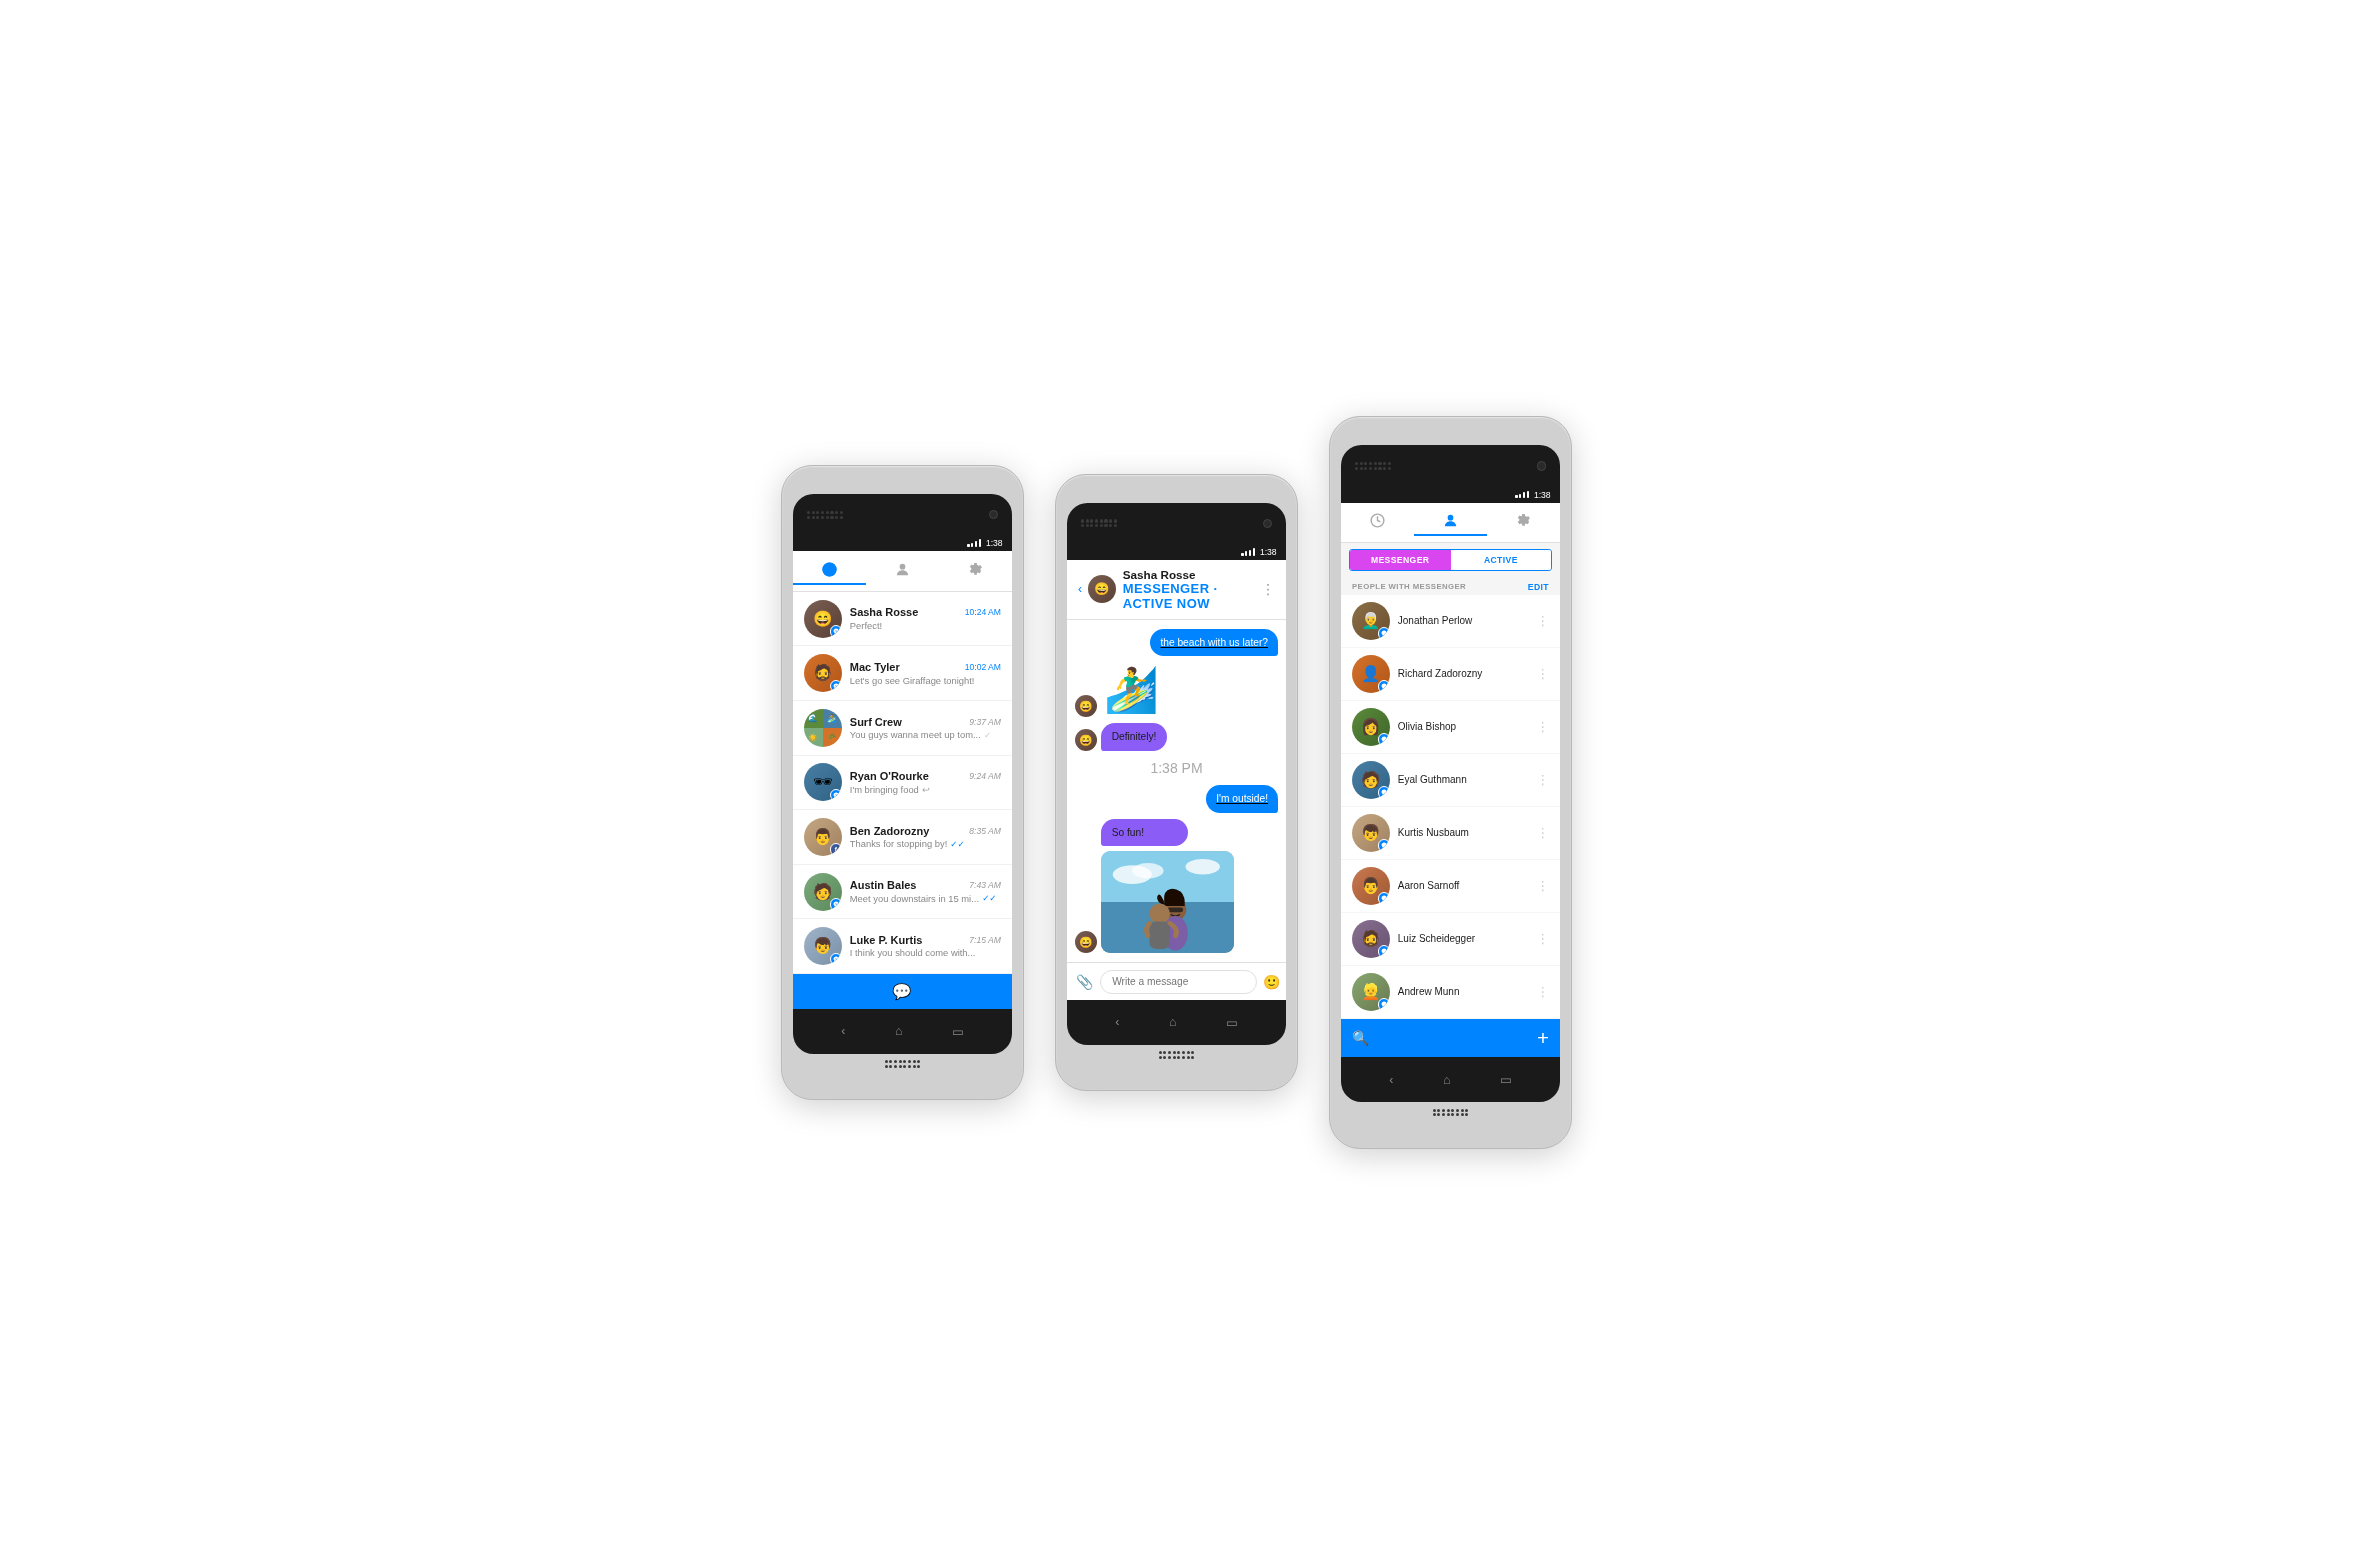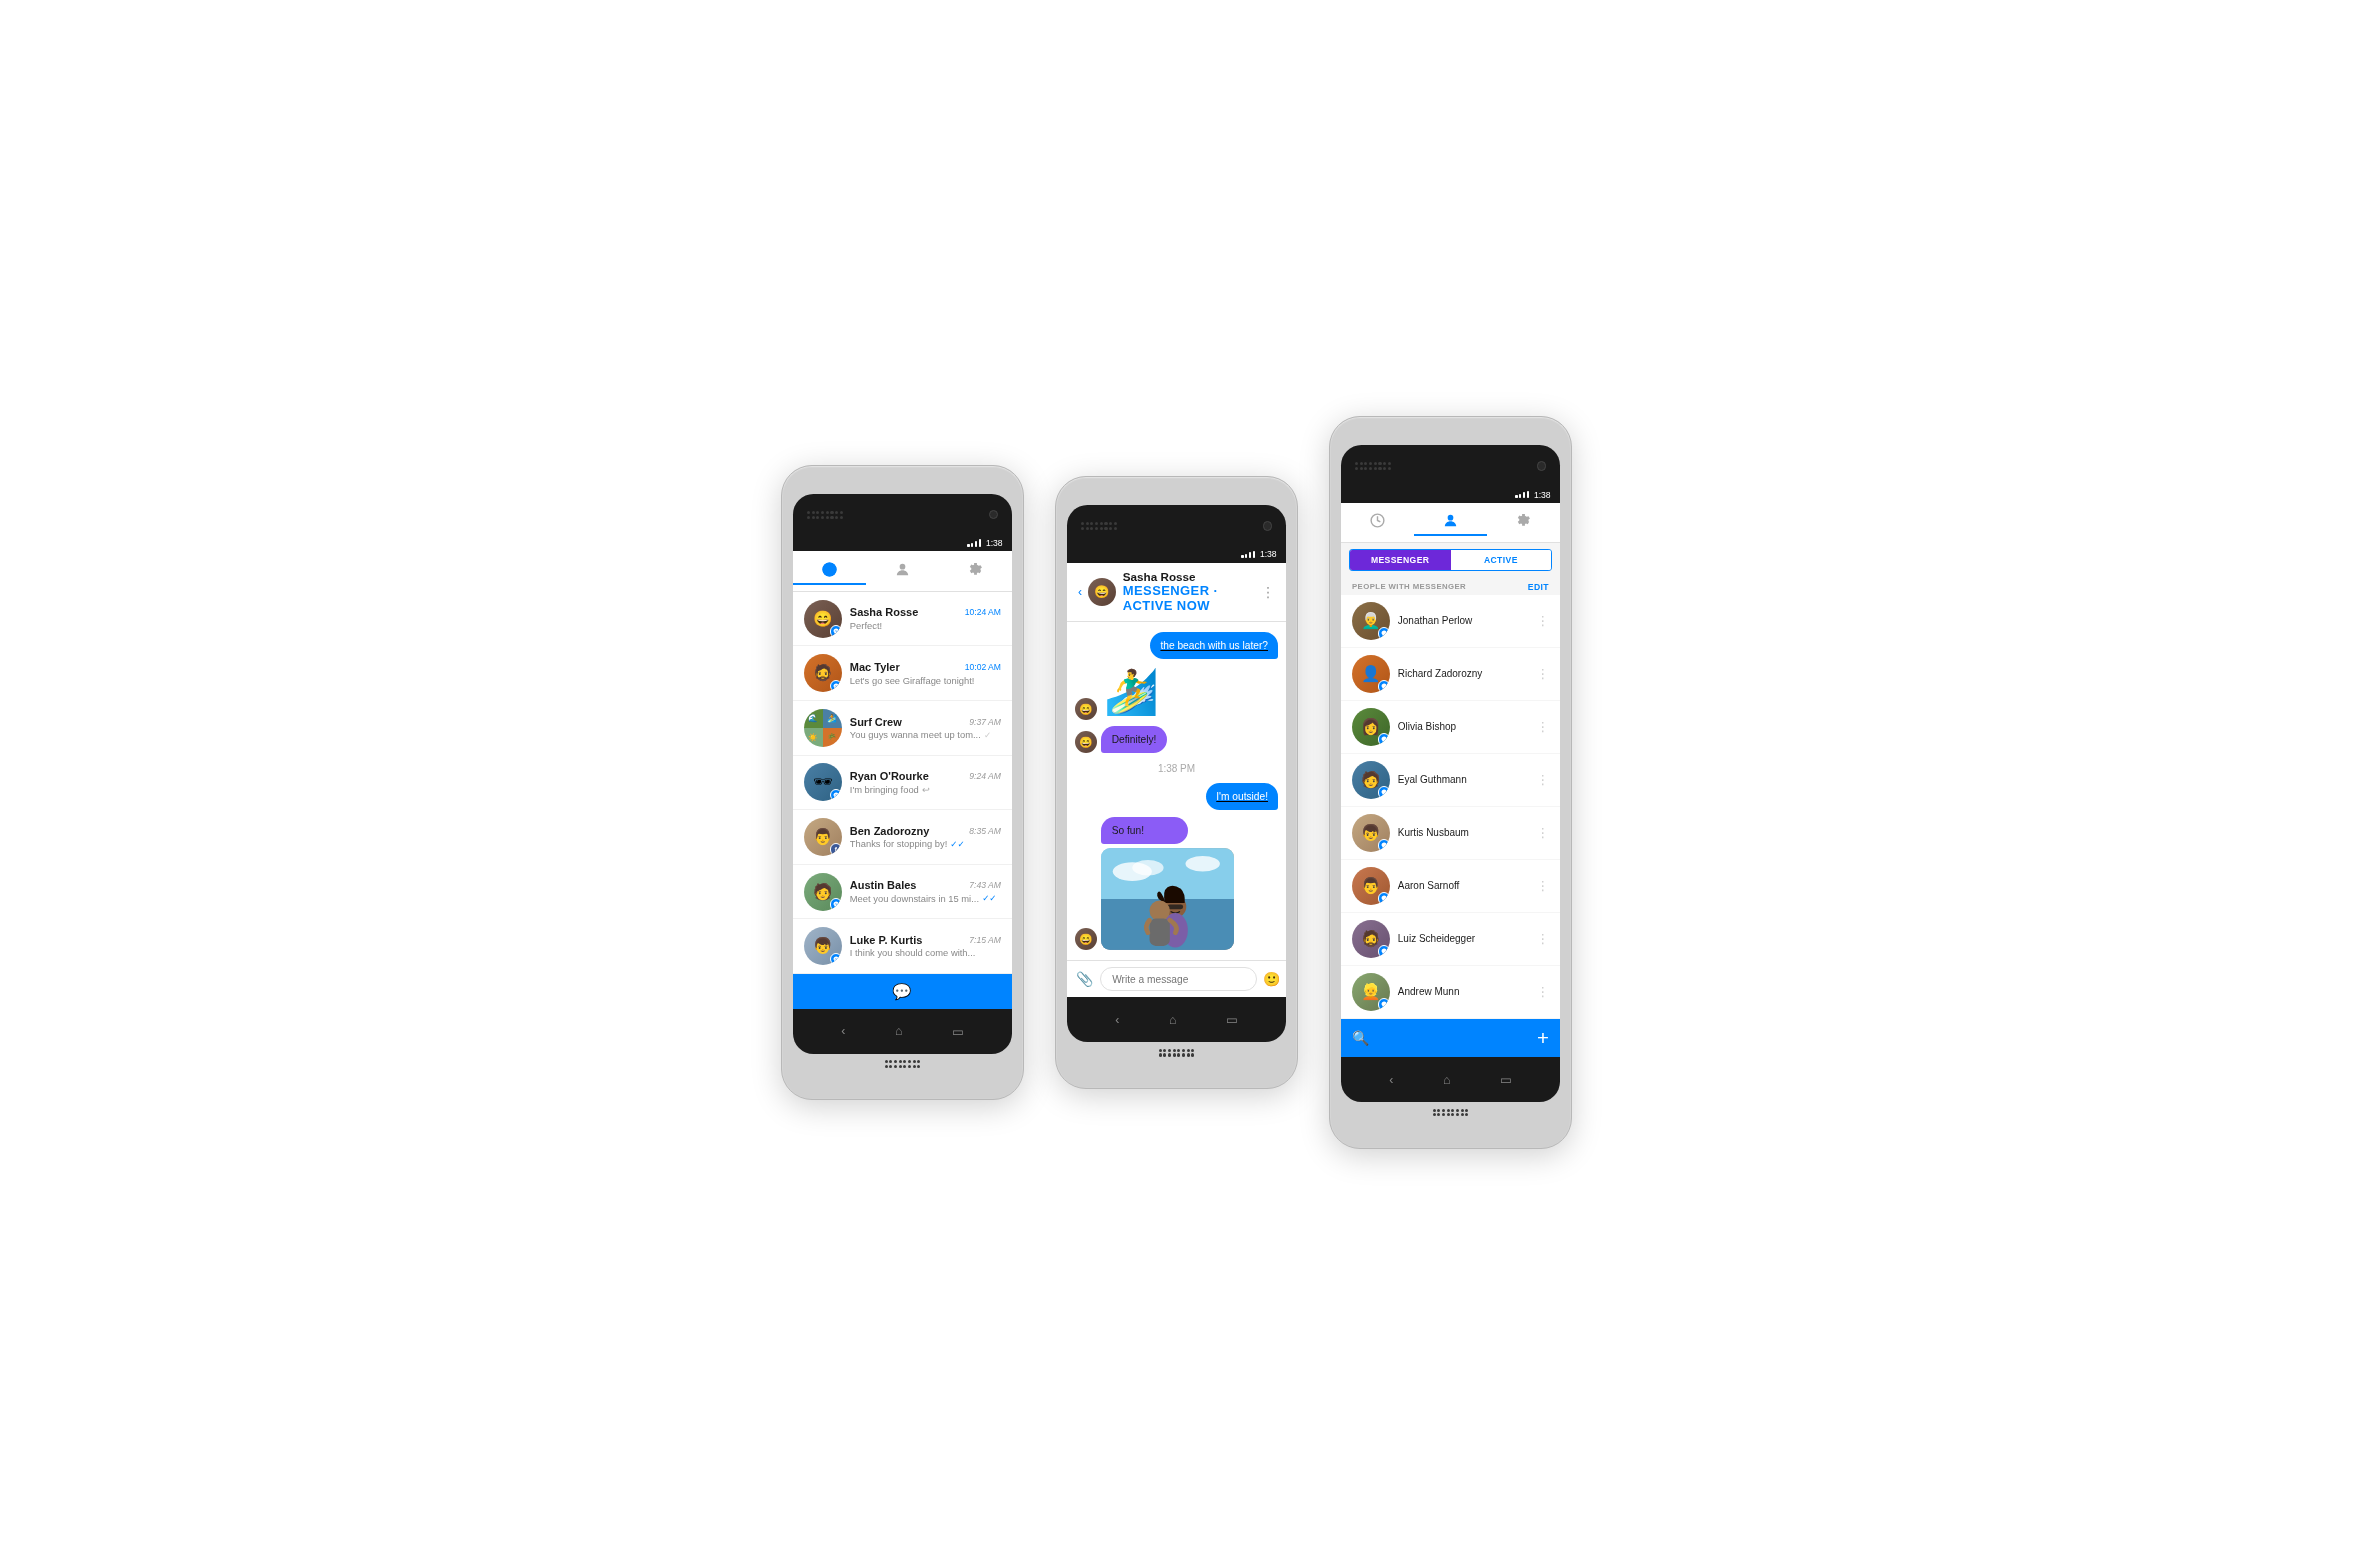--- a/index.html
+++ b/index.html
@@ -284,21 +284,21 @@
     .chat-avatar-small {
       width: 22px;
       height: 22px;
       border-radius: 50%;
       overflow: hidden;
       flex-shrink: 0;
     }
 
     .chat-timestamp {
       text-align: center;
-      font-size: 10px;
+      font-size: 14px;
       color: #aaa;
       margin: 3.1px 0;
     }
 
     .chat-photo {
       border-radius: 9.4px;
       overflow: hidden;
       width: 133px;
       height: 102px;
       background: linear-gradient(135deg, #87ceeb 0%, #6ba3c9 30%, #c9a87e 60%, #b0905e 100%);
@@ -360,21 +360,21 @@
     .people-toggle-btn {
       flex: 1;
       text-align: center;
       padding: 4.7px 0;
       font-size: 8.6px;
       font-weight: 700;
       letter-spacing: 0.4px;
       cursor: pointer;
     }
     .people-toggle-btn.active {
-      background: #6d28d9;
+      background: #d946ef;
       color: white;
     }
     .people-toggle-btn:not(.active) {
       background: white;
       color: #0084ff;
     }
 
     .people-section-header {
       display: flex;
       justify-content: space-between;

